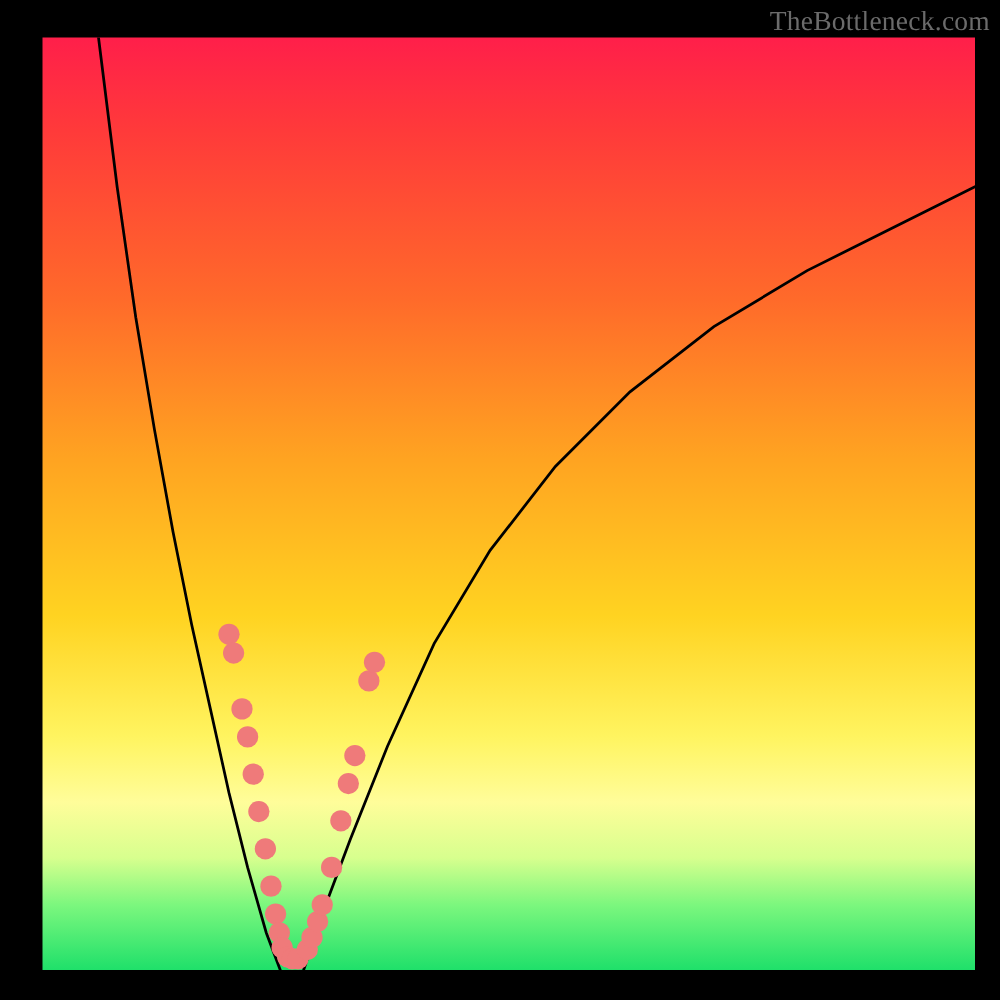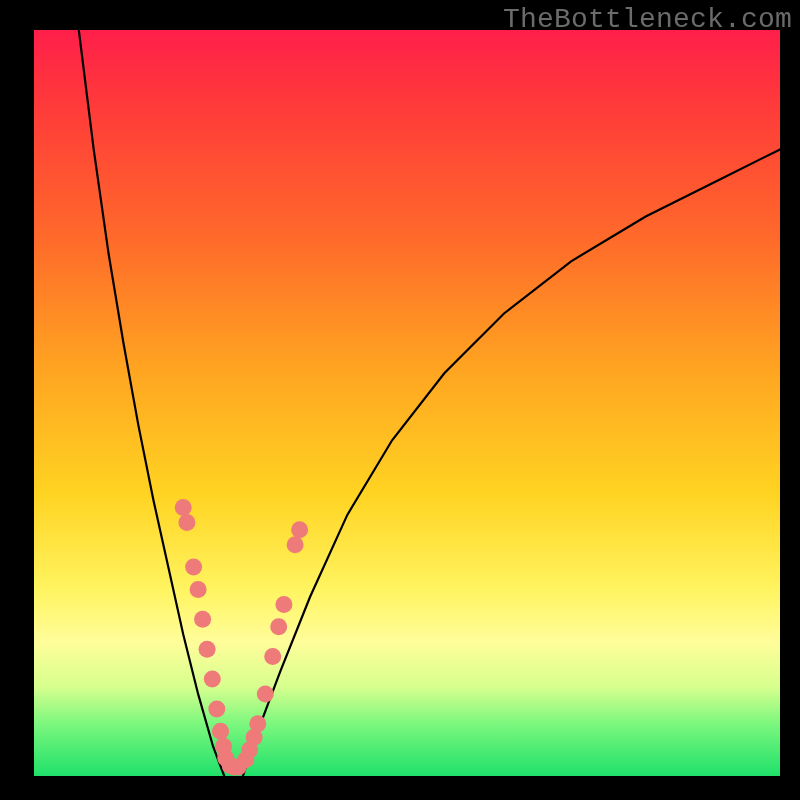--- a/index.html
+++ b/index.html
@@ -33,22 +33,22 @@
       #fff460 75%,
       #fffd9a 82%,
       #d7ff8e 88%,
       #7cf77e 93%,
       #1fe06a 100%);
   }
   .watermark {
     position: absolute;
     top: 4px;
     right: 8px;
-    font-family: Liberation Mono, monospace;
-    font-size: 28px;
+    font-family: Liberation Serif, serif;
+    font-size: 22px;
     color: #6b6b6b;
     font-weight: 500;
     letter-spacing: 0.2px;
   }
   svg.curves {
     position: absolute;
     left: 0;
     top: 0;
     width: 746px;
     height: 746px;

